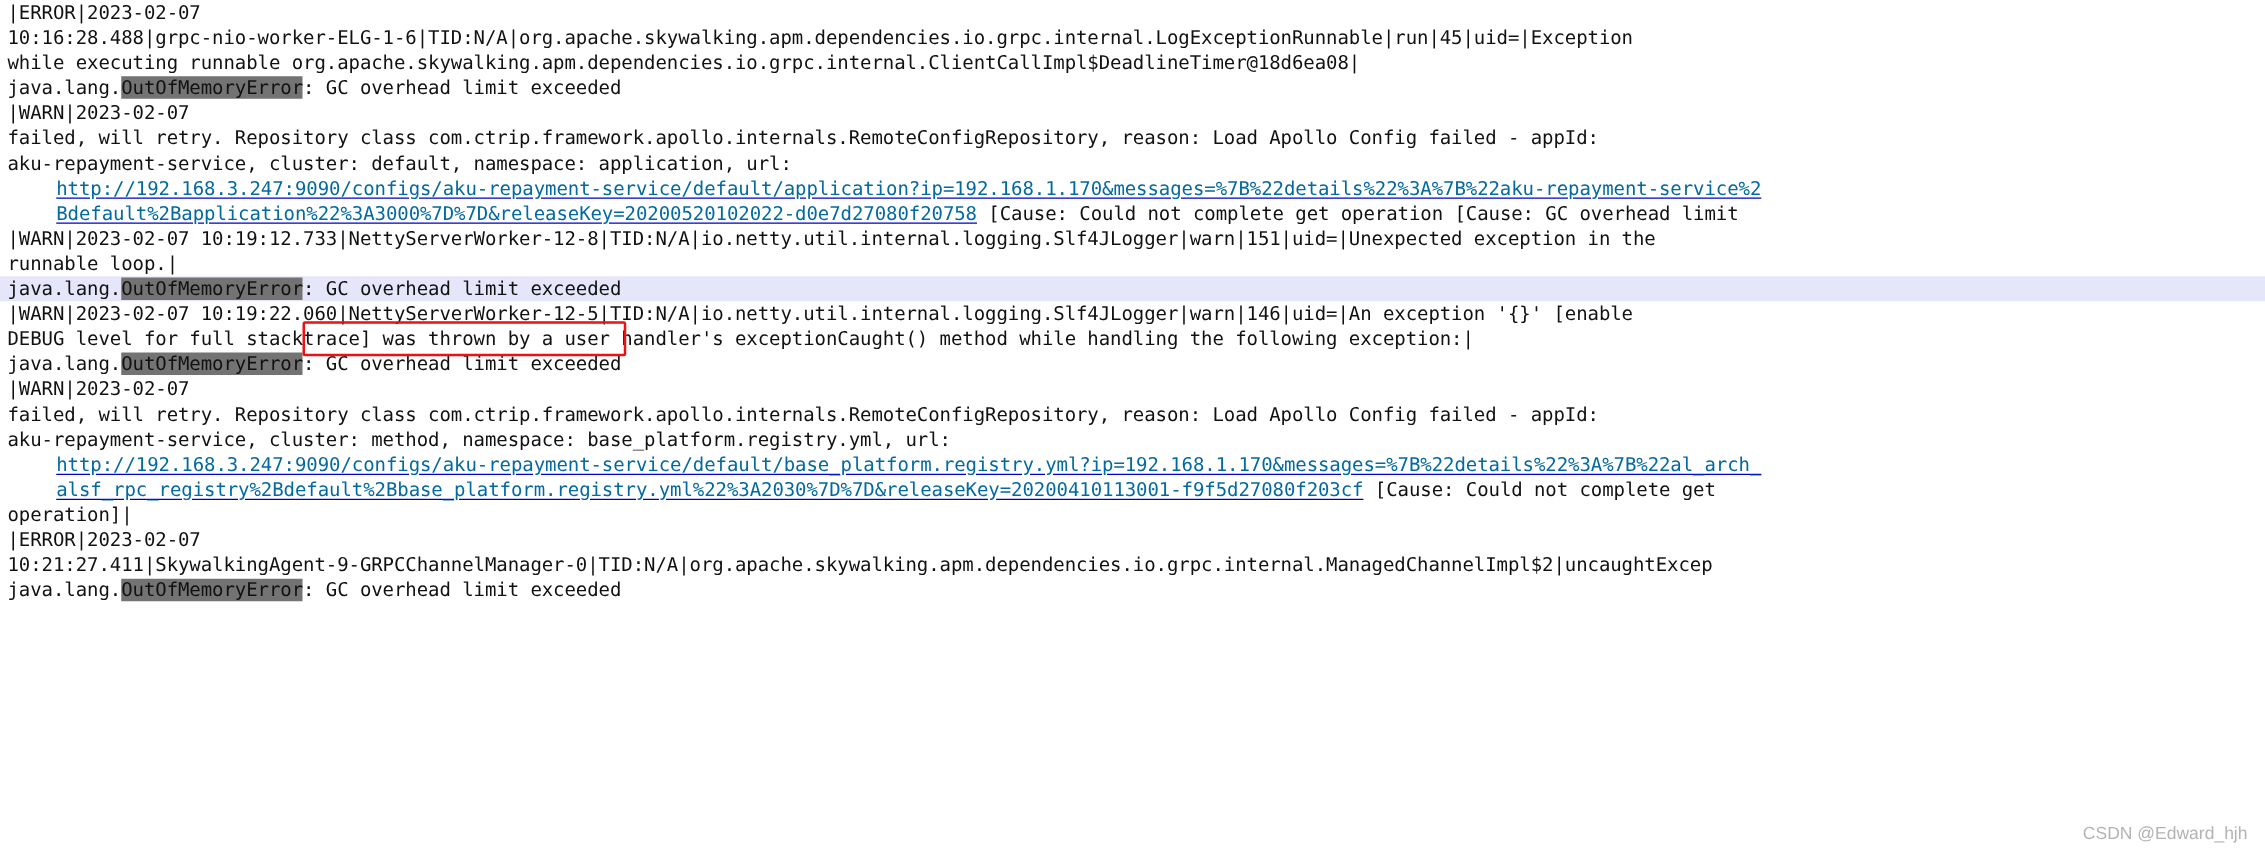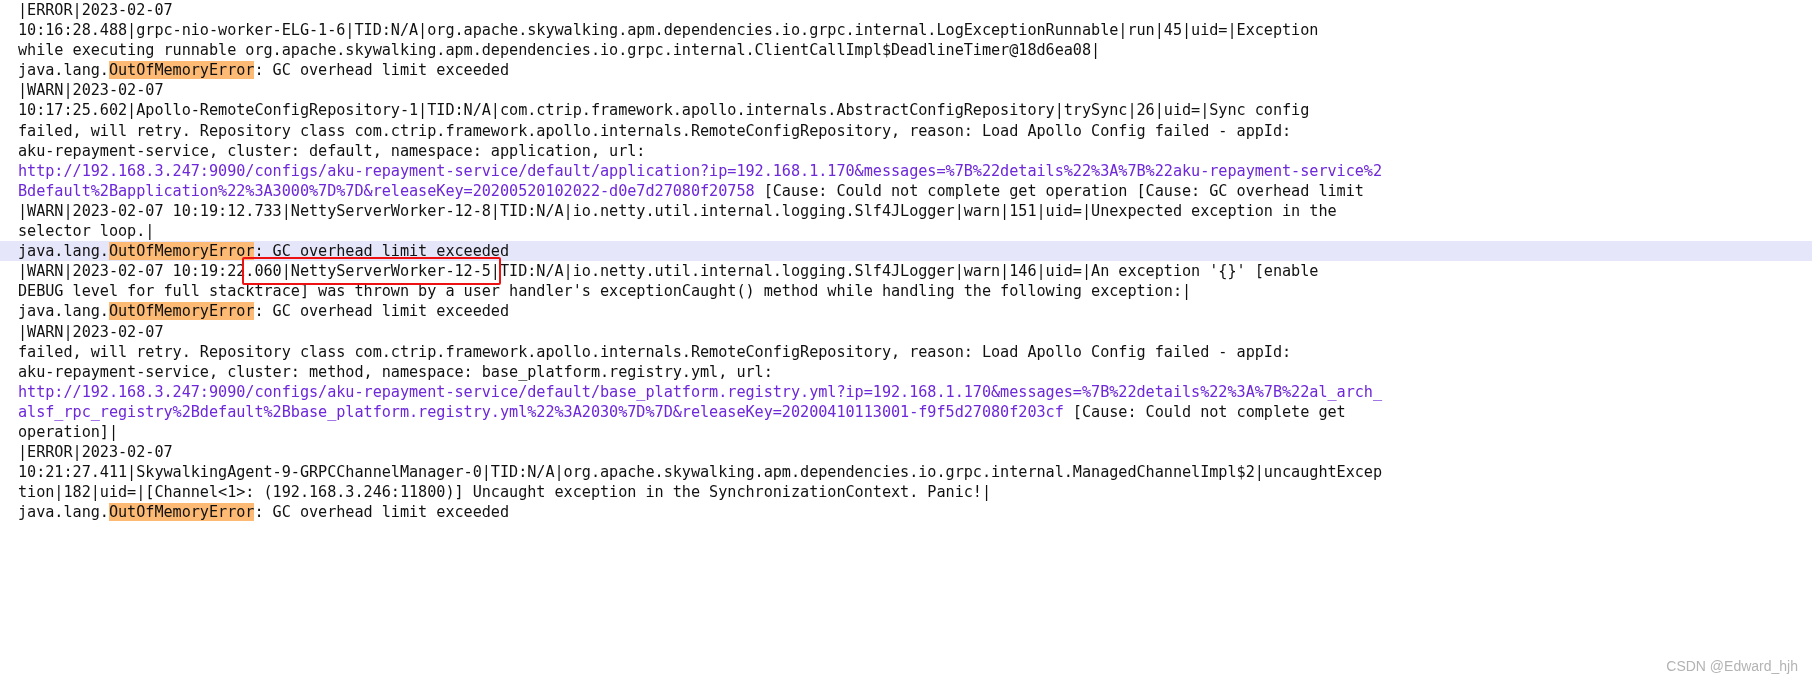--- a/index.html
+++ b/index.html
@@ -21,41 +21,43 @@
     box-sizing: border-box;
   }
 
   .line {
     position: relative;
     font-size: 15.2px;
     line-height: 20.1px;
     white-space: pre;
     color: #111111;
     letter-spacing: -0.05px;
-    padding-left: 18px;
+    padding-left: 6px;
     box-sizing: border-box;
   }
 
   
   .line.row-highlight {
     background: #e6e6fa;
   }
 
   
   .hl-green {
-    background: #fdba74;
+    background: #737373;
     color: #111111;
     text-align: center;
   }
 
   
   .url {
-    color: #6d28d9;
+    color: #0369a1;
+    text-decoration: underline;
     text-decoration-color: #0000cc;
     text-underline-offset: 2px;
+    margin-left: 39px;
   }
 
   
   .red-box {
     position: absolute;
     border: 2px solid #ee1111;
     border-radius: 2px;
     pointer-events: none;
     box-sizing: border-box;
   }
@@ -73,37 +75,35 @@
 </style>
 </head>
 <body>
 
 <div id="log">
     <div class="line" id="l1"><span>|ERROR|2023-02-07</span></div>
     <div class="line" id="l2"><span>10:16:28.488|grpc-nio-worker-ELG-1-6|TID:N/A|org.apache.skywalking.apm.dependencies.io.grpc.internal.LogExceptionRunnable|run|45|uid=|Exception</span></div>
     <div class="line" id="l3"><span>while executing runnable org.apache.skywalking.apm.dependencies.io.grpc.internal.ClientCallImpl$DeadlineTimer@18d6ea08|</span></div>
     <div class="line" id="l4"><span>java.lang.</span><span class="hl-green">OutOfMemoryError</span><span>: GC overhead limit exceeded</span></div>
     <div class="line" id="l5"><span>|WARN|2023-02-07</span></div>
-    <div class="line" id="l6"><span>10:17:25.602|Apollo-RemoteConfigRepository-1|TID:N/A|com.ctrip.framework.apollo.internals.AbstractConfigRepository|trySync|26|uid=|Sync config</span></div>
     <div class="line" id="l7"><span>failed, will retry. Repository class com.ctrip.framework.apollo.internals.RemoteConfigRepository, reason: Load Apollo Config failed - appId:</span></div>
     <div class="line" id="l8"><span>aku-repayment-service, cluster: default, namespace: application, url:</span></div>
     <div class="line" id="l9"><span class="url">http://192.168.3.247:9090/configs/aku-repayment-service/default/application?ip=192.168.1.170&amp;messages=%7B%22details%22%3A%7B%22aku-repayment-service%2</span></div>
     <div class="line" id="l10"><span class="url">Bdefault%2Bapplication%22%3A3000%7D%7D&amp;releaseKey=20200520102022-d0e7d27080f20758</span><span> [Cause: Could not complete get operation [Cause: GC overhead limit</span></div>
     <div class="line" id="l12"><span>|WARN|2023-02-07 10:19:12.733|NettyServerWorker-12-8|TID:N/A|io.netty.util.internal.logging.Slf4JLogger|warn|151|uid=|Unexpected exception in the</span></div>
-    <div class="line" id="l13"><span>selector loop.|</span></div>
+    <div class="line" id="l13"><span>runnable loop.|</span></div>
     <div class="line row-highlight" id="l14"><span>java.lang.</span><span class="hl-green">OutOfMemoryError</span><span>: GC overhead limit exceeded</span></div>
     <div class="line" id="l15"><span>|WARN|2023-02-07 10:19:22.060|NettyServerWorker-12-5|TID:N/A|io.netty.util.internal.logging.Slf4JLogger|warn|146|uid=|An exception '{}' [enable</span></div>
     <div class="line" id="l16"><span>DEBUG level for full stacktrace] was thrown by a user handler's exceptionCaught() method while handling the following exception:|</span></div>
     <div class="line" id="l17"><span>java.lang.</span><span class="hl-green">OutOfMemoryError</span><span>: GC overhead limit exceeded</span></div>
     <div class="line" id="l18"><span>|WARN|2023-02-07</span></div>
     <div class="line" id="l20"><span>failed, will retry. Repository class com.ctrip.framework.apollo.internals.RemoteConfigRepository, reason: Load Apollo Config failed - appId:</span></div>
     <div class="line" id="l21"><span>aku-repayment-service, cluster: method, namespace: base_platform.registry.yml, url:</span></div>
     <div class="line" id="l22"><span class="url">http://192.168.3.247:9090/configs/aku-repayment-service/default/base_platform.registry.yml?ip=192.168.1.170&amp;messages=%7B%22details%22%3A%7B%22al_arch_</span></div>
     <div class="line" id="l23"><span class="url">alsf_rpc_registry%2Bdefault%2Bbase_platform.registry.yml%22%3A2030%7D%7D&amp;releaseKey=20200410113001-f9f5d27080f203cf</span><span> [Cause: Could not complete get</span></div>
     <div class="line" id="l24"><span>operation]|</span></div>
     <div class="line" id="l25"><span>|ERROR|2023-02-07</span></div>
     <div class="line" id="l26"><span>10:21:27.411|SkywalkingAgent-9-GRPCChannelManager-0|TID:N/A|org.apache.skywalking.apm.dependencies.io.grpc.internal.ManagedChannelImpl$2|uncaughtExcep</span></div>
-    <div class="line" id="l27"><span>tion|182|uid=|[Channel&lt;1&gt;: (192.168.3.246:11800)] Uncaught exception in the SynchronizationContext. Panic!|</span></div>
     <div class="line" id="l28"><span>java.lang.</span><span class="hl-green">OutOfMemoryError</span><span>: GC overhead limit exceeded</span></div>
     <div class="red-box" style="left: 242.441px; top: 257.219px; width: 258.622px; height: 28px;"></div>
   </div>
 
 <div id="watermark">CSDN @Edward_hjh</div>
 
 </body></html>

